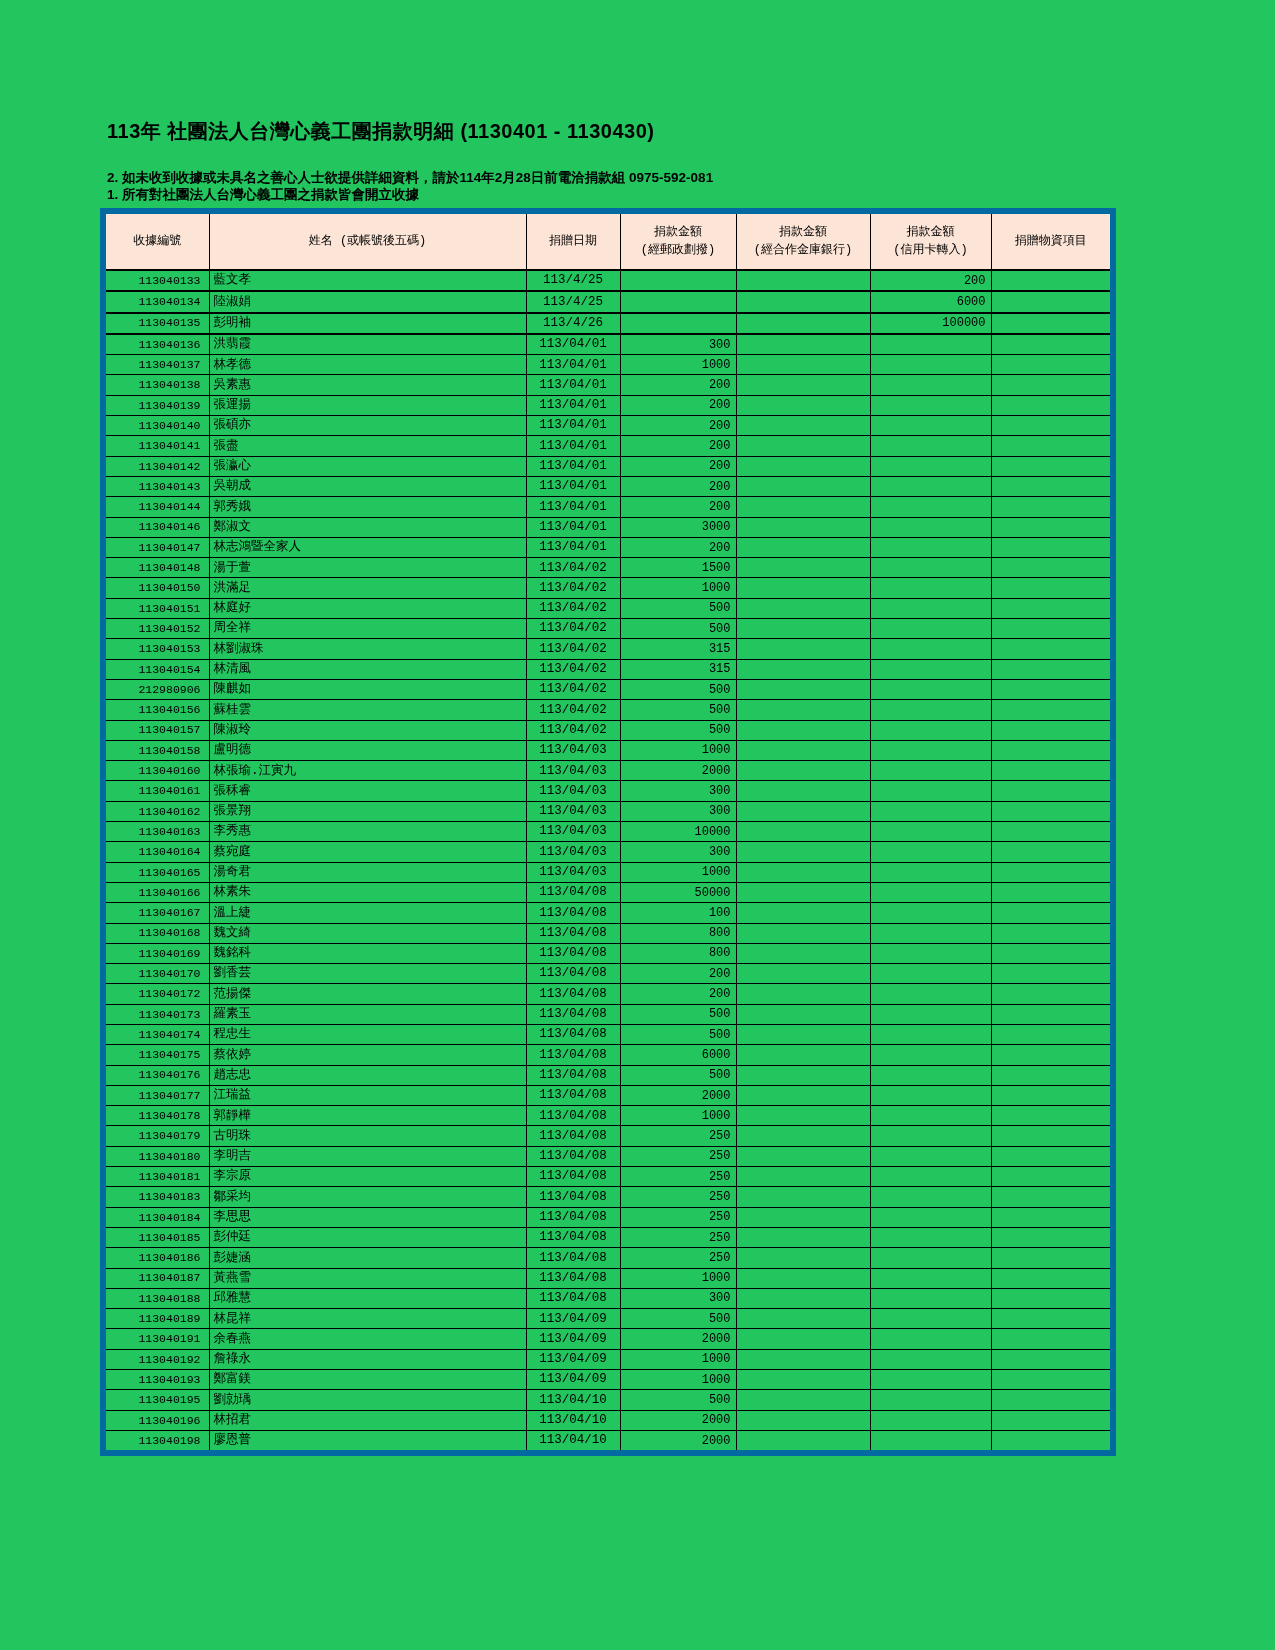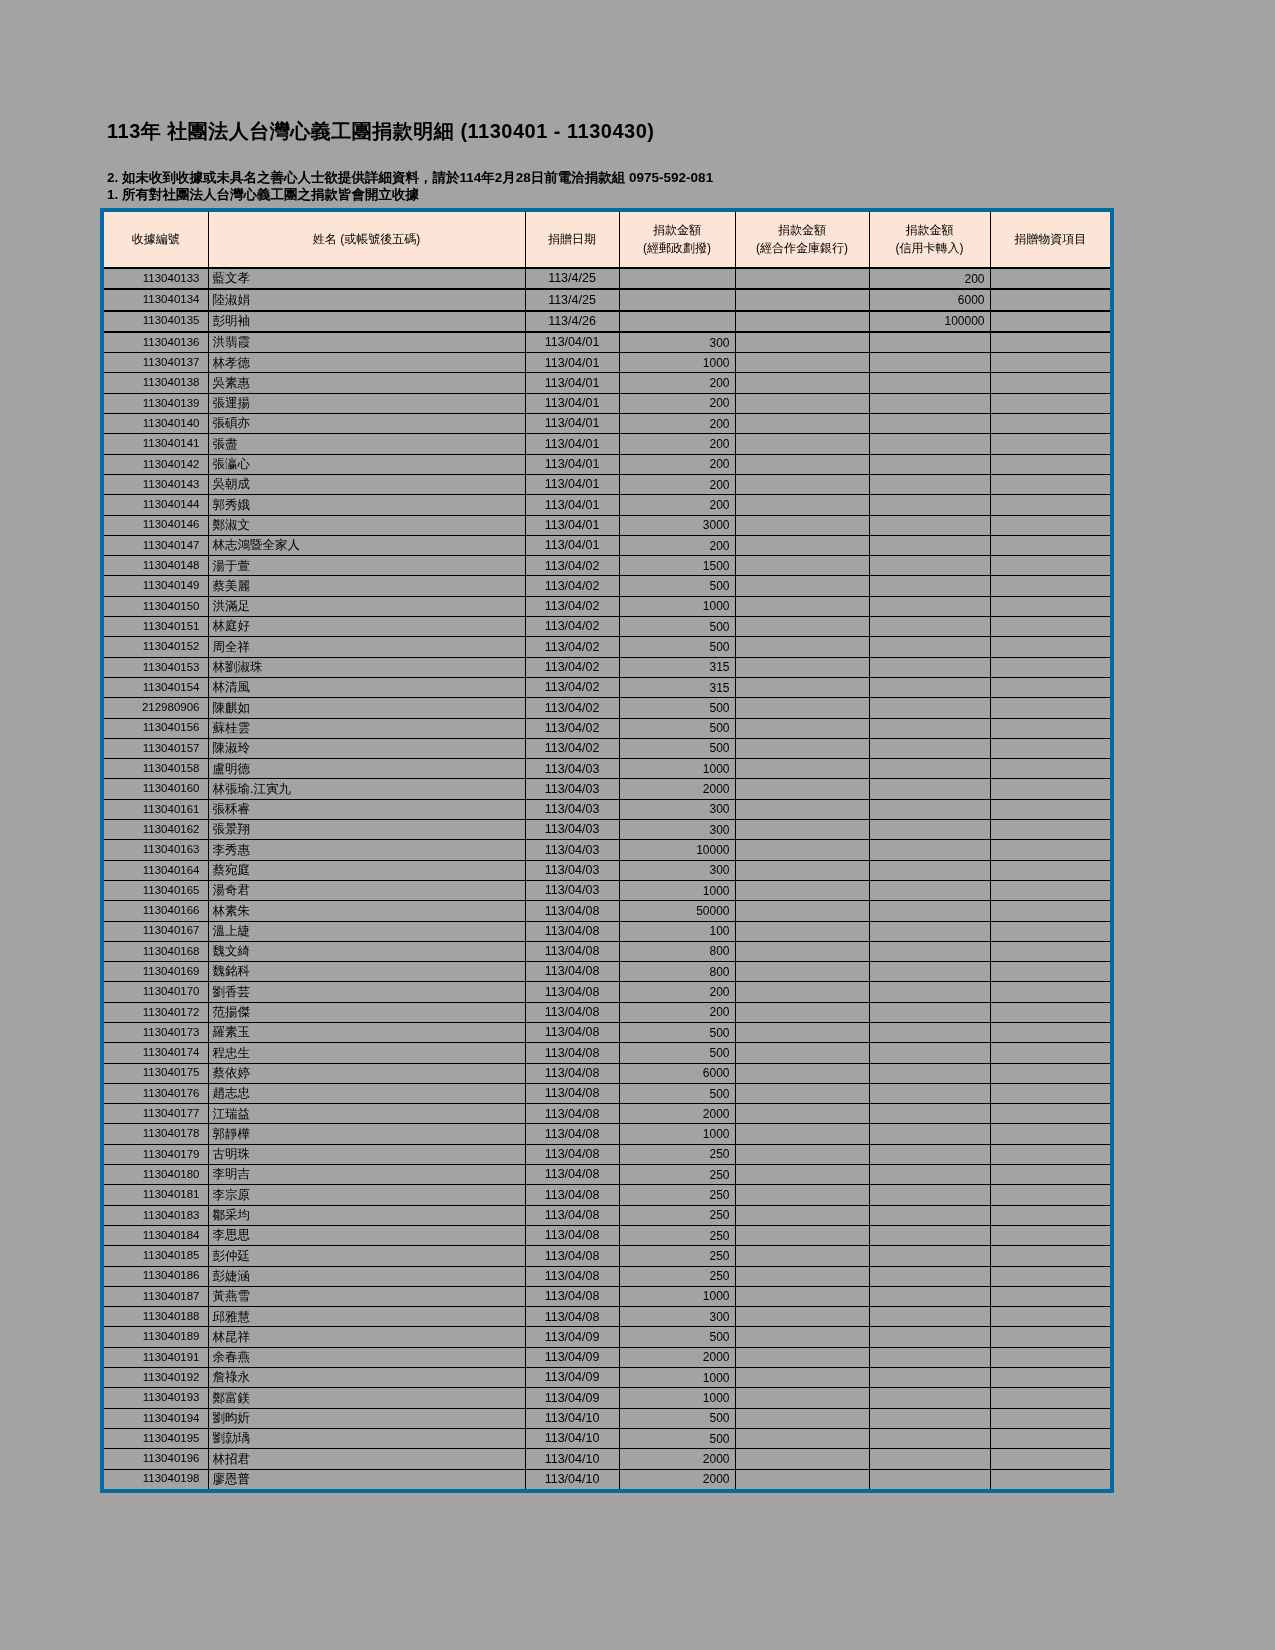--- a/index.html
+++ b/index.html
@@ -6,21 +6,21 @@
     margin: 0;
     padding: 0;
     background: #ffffff;
     font-family: "Liberation Sans", "DejaVu Sans", sans-serif;
     color: #000000;
   }
   .page {
     position: relative;
     width: 1275px;
     height: 1650px;
-    background: #a3a3a3;
+    background: #22c55e;
     overflow: hidden;
   }
   .doc-title {
     position: absolute;
     left: 107px;
     top: 105px;
     font-size: 20px;
     font-weight: 700;
     letter-spacing: 0.5px;
     white-space: nowrap;
@@ -53,21 +53,21 @@
     vertical-align: middle;
     height: 55px;
     white-space: pre-line;
     line-height: 1.45;
     padding: 0 2px;
   }
   .donation-table thead tr {
     border-top: 2px solid #000;
     border-bottom: 2px solid #000;
   }
-  .donation-table { border: 4px solid #0369a1; }
+  .donation-table { border: 6px solid #0369a1; font-family: Liberation Mono, monospace; }
   .donation-table td {
     border: 1px solid #000;
     height: 19.3px;
     padding: 0 3px;
     line-height: 1;
     overflow: hidden;
     white-space: nowrap;
     vertical-align: middle;
   }
   .donation-table tr.thick td { border-bottom-width: 2px; }
@@ -243,29 +243,20 @@
         <tr>
           <td>113040148</td>
           <td>湯于萱</td>
           <td>113/04/02</td>
           <td>1500</td>
           <td></td>
           <td></td>
           <td></td>
         </tr>
         <tr>
-          <td>113040149</td>
-          <td>蔡美麗</td>
-          <td>113/04/02</td>
-          <td>500</td>
-          <td></td>
-          <td></td>
-          <td></td>
-        </tr>
-        <tr>
           <td>113040150</td>
           <td>洪滿足</td>
           <td>113/04/02</td>
           <td>1000</td>
           <td></td>
           <td></td>
           <td></td>
         </tr>
         <tr>
           <td>113040151</td>
@@ -607,29 +598,20 @@
           <td>1000</td>
           <td></td>
           <td></td>
           <td></td>
         </tr>
         <tr>
           <td>113040193</td>
           <td>鄭富鎂</td>
           <td>113/04/09</td>
           <td>1000</td>
-          <td></td>
-          <td></td>
-          <td></td>
-        </tr>
-        <tr>
-          <td>113040194</td>
-          <td>劉昀妡</td>
-          <td>113/04/10</td>
-          <td>500</td>
           <td></td>
           <td></td>
           <td></td>
         </tr>
         <tr>
           <td>113040195</td>
           <td>劉勍瑀</td>
           <td>113/04/10</td>
           <td>500</td>
           <td></td>

